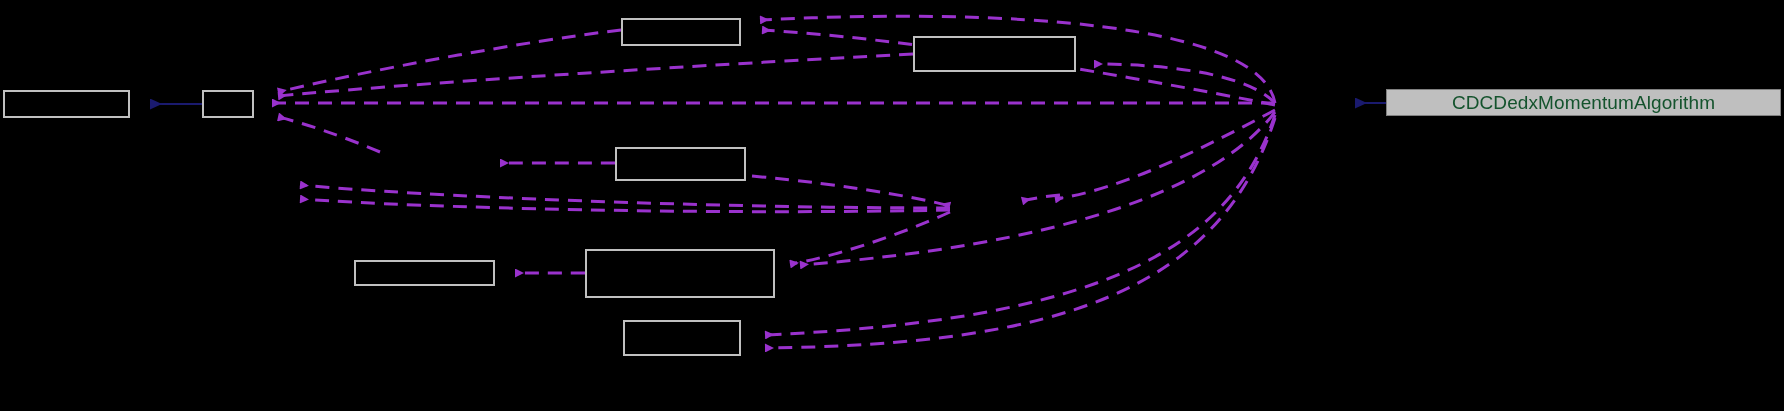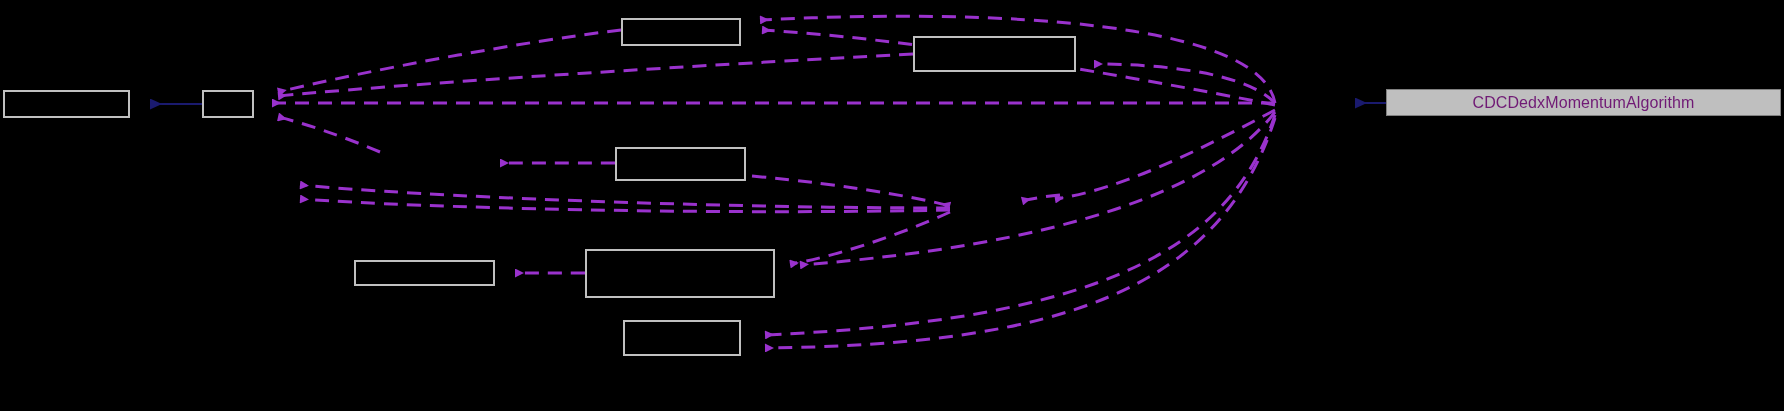--- a/index.html
+++ b/index.html
@@ -31,22 +31,22 @@
     display: flex;
     align-items: center;
     justify-content: center;
     overflow: hidden;
   }
   .node-box.filled {
     background: #bfbfbf;
     border: 1px solid #808080;
   }
   .node-label {
-    color: #701a75;
-    font-size: 16px;
+    color: #14532d;
+    font-size: 19px;
     line-height: 1;
     white-space: nowrap;
     letter-spacing: 0.1px;
   }
   .node-label.empty {
     color: transparent;
   }
 </style>
 </head>
 <body>

